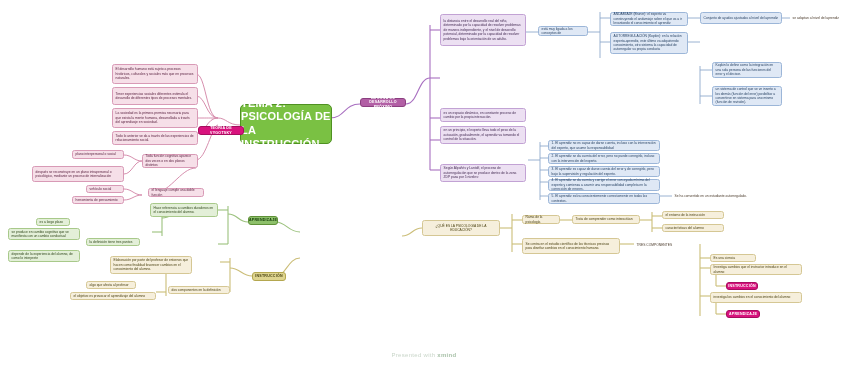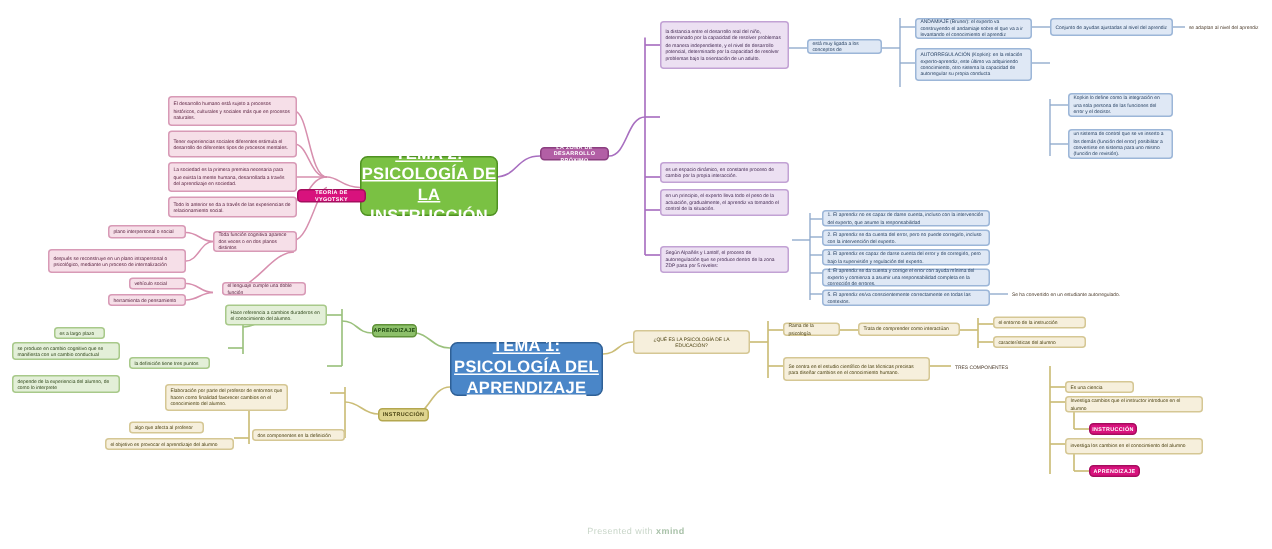--- a/index.html
+++ b/index.html
@@ -8,22 +8,22 @@
     font-family:"Liberation Sans","DejaVu Sans",sans-serif;
     position:relative;
   }
   #canvas{position:absolute;left:0;top:0;width:848px;height:366px;}
   svg.links{position:absolute;left:0;top:0;width:848px;height:366px;pointer-events:none;}
   .node{position:absolute;box-sizing:border-box;}
 
   
   .central{
     border-radius:5px;color:#ffffff;display:flex;align-items:center;
-    justify-content:center;text-align:center;font-weight:bold;
-    letter-spacing:.2px;line-height:1.25;text-decoration:underline;
+    justify-content:center;font-weight:bold;
+    letter-spacing:.2px;line-height:1.25;
   }
   .central.green{background:#7ac143;border:1.4px solid #4f9122;font-size:11px;}
   .central.blue{background:#4a86c8;border:1.4px solid #2f6096;font-size:11px;}
 
   
   .chip{
     border-radius:3px;color:#ffffff;font-size:3.6px;font-weight:bold;
     letter-spacing:.25px;display:flex;align-items:center;justify-content:center;
     text-align:center;line-height:1.15;padding:1px 2px;
   }
@@ -149,21 +149,20 @@
       <path d="M700 296 L 710 296"></path>
       <path d="M716 274 L 716 286"></path>
       <path d="M716 286 L 726 286"></path>
       <path d="M716 302 L 716 314"></path>
       <path d="M716 314 L 726 314"></path>
     </g>
   </svg>
 
   <div class="node central green" style="left:240px;top:104px;width:92px;height:40px;">TEMA 2: PSICOLOGÍA DE LA INSTRUCCIÓN</div>
 
-  <div class="node central blue" style="left:300px;top:228px;width:102px;height:36px;">TEMA 1: PSICOLOGÍA DEL APRENDIZAJE</div>
 
   <div class="node chip pinkdark" style="left:198px;top:126px;width:46px;height:9px;">TEORÍA DE VYGOTSKY</div>
 
   <div class="node leaf pink" style="left:112px;top:64px;width:86px;height:20px;">El desarrollo humano está sujeto a procesos históricos, culturales y sociales más que en procesos naturales.</div>
   <div class="node leaf pink" style="left:112px;top:87px;width:86px;height:18px;">Tener experiencias sociales diferentes estimula el desarrollo de diferentes tipos de procesos mentales.</div>
   <div class="node leaf pink" style="left:112px;top:108px;width:86px;height:20px;">La sociedad es la primera premisa necesaria para que exista la mente humana, desarrollada a través del aprendizaje en sociedad.</div>
   <div class="node leaf pink" style="left:112px;top:131px;width:86px;height:14px;">Todo lo anterior se da a través de las experiencias de relacionamiento social.</div>
 
   <div class="node leaf pink" style="left:142px;top:154px;width:56px;height:14px;">Toda función cognitiva aparece dos veces o en dos planos distintos</div>
   <div class="node leaf pink" style="left:72px;top:150px;width:52px;height:9px;">plano interpersonal o social</div>

